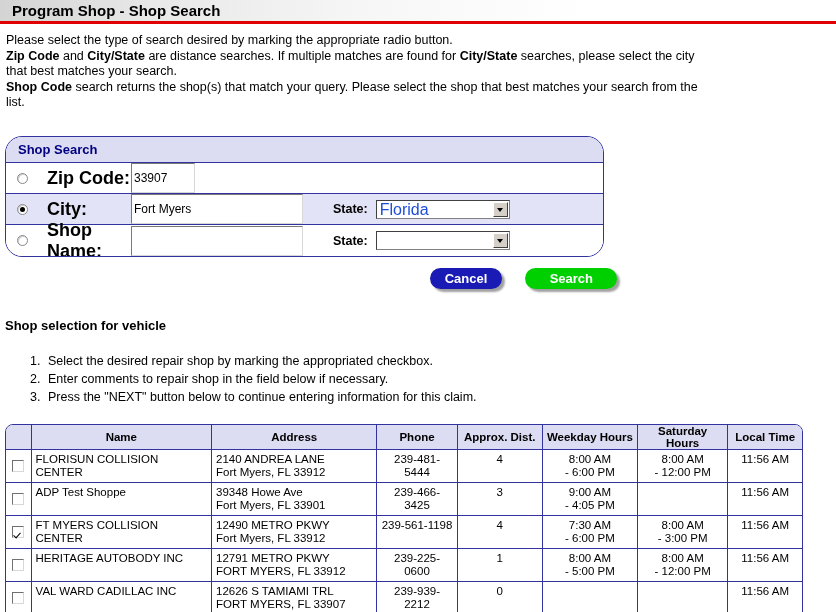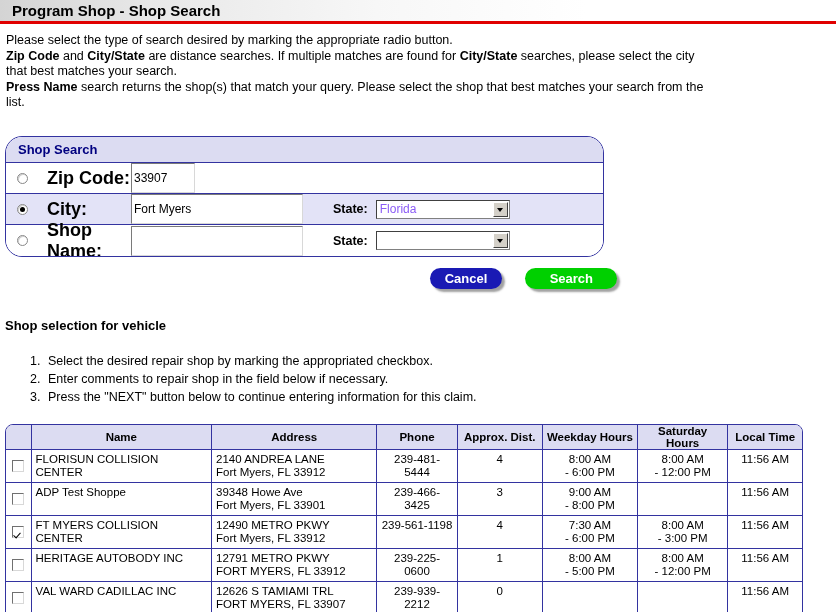--- a/index.html
+++ b/index.html
@@ -137,23 +137,23 @@
     border: 1px solid #808080;
     border-top-color: #404040;
     border-left-color: #404040;
     background: #ffffff;
     box-sizing: border-box;
   }
   .select-wrap .val {
     position: absolute;
     left: 3px;
     top: 1px;
-    font-size: 12px;
+    font-size: 16px;
     line-height: 15px;
-    color: #8b5cf6;
+    color: #1d4ed8;
   }
   .select-wrap .arrow-btn {
     position: absolute;
     right: 1px;
     top: 1px;
     width: 15px;
     height: 15px;
     background: #d4d0c8;
     border: 1px solid #ffffff;
     border-right-color: #404040;
@@ -283,21 +283,21 @@
 </head>
 <body>
 
 <div class="titlebar">
   <div class="title">Program Shop - Shop Search</div>
 </div>
 
 <div class="intro">
   <div>Please select the type of search desired by marking the appropriate radio button.</div>
   <div><b>Zip Code</b><span> and </span><b>City/State</b><span> are distance searches. If multiple matches are found for </span><b>City/State</b><span> searches, please select the city that best matches your search.</span></div>
-  <div><b>Press Name</b><span> search returns the shop(s) that match your query. Please select the shop that best matches your search from the list.</span></div>
+  <div><b>Shop Code</b><span> search returns the shop(s) that match your query. Please select the shop that best matches your search from the list.</span></div>
 </div>
 
 <div class="panel">
   <div class="panel-header">Shop Search</div>
 
   <div class="panel-row">
     <div class="radio-cell">
       <span class="radio"></span>
     </div>
     <div class="field-label">Zip Code:</div>
@@ -391,21 +391,21 @@
           <td class="chk"><span class="cb"></span></td>
           <td>ADP Test Shoppe</td>
           <td>
             <div>39348 Howe Ave</div>
             <div>Fort Myers, FL 33901</div>
           </td>
           <td class="c">239-466-3425</td>
           <td class="c">3</td>
           <td class="hrs">
             <div>9:00 AM</div>
-            <div>- 8:00 PM</div>
+            <div>- 4:05 PM</div>
           </td>
           <td class="hrs"></td>
           <td class="c last-col">11:56 AM</td>
         </tr>
         <tr>
           <td class="chk"><span class="cb checked"></span></td>
           <td>FT MYERS COLLISION CENTER</td>
           <td>
             <div>12490 METRO PKWY</div>
             <div>Fort Myers, FL 33912</div>

